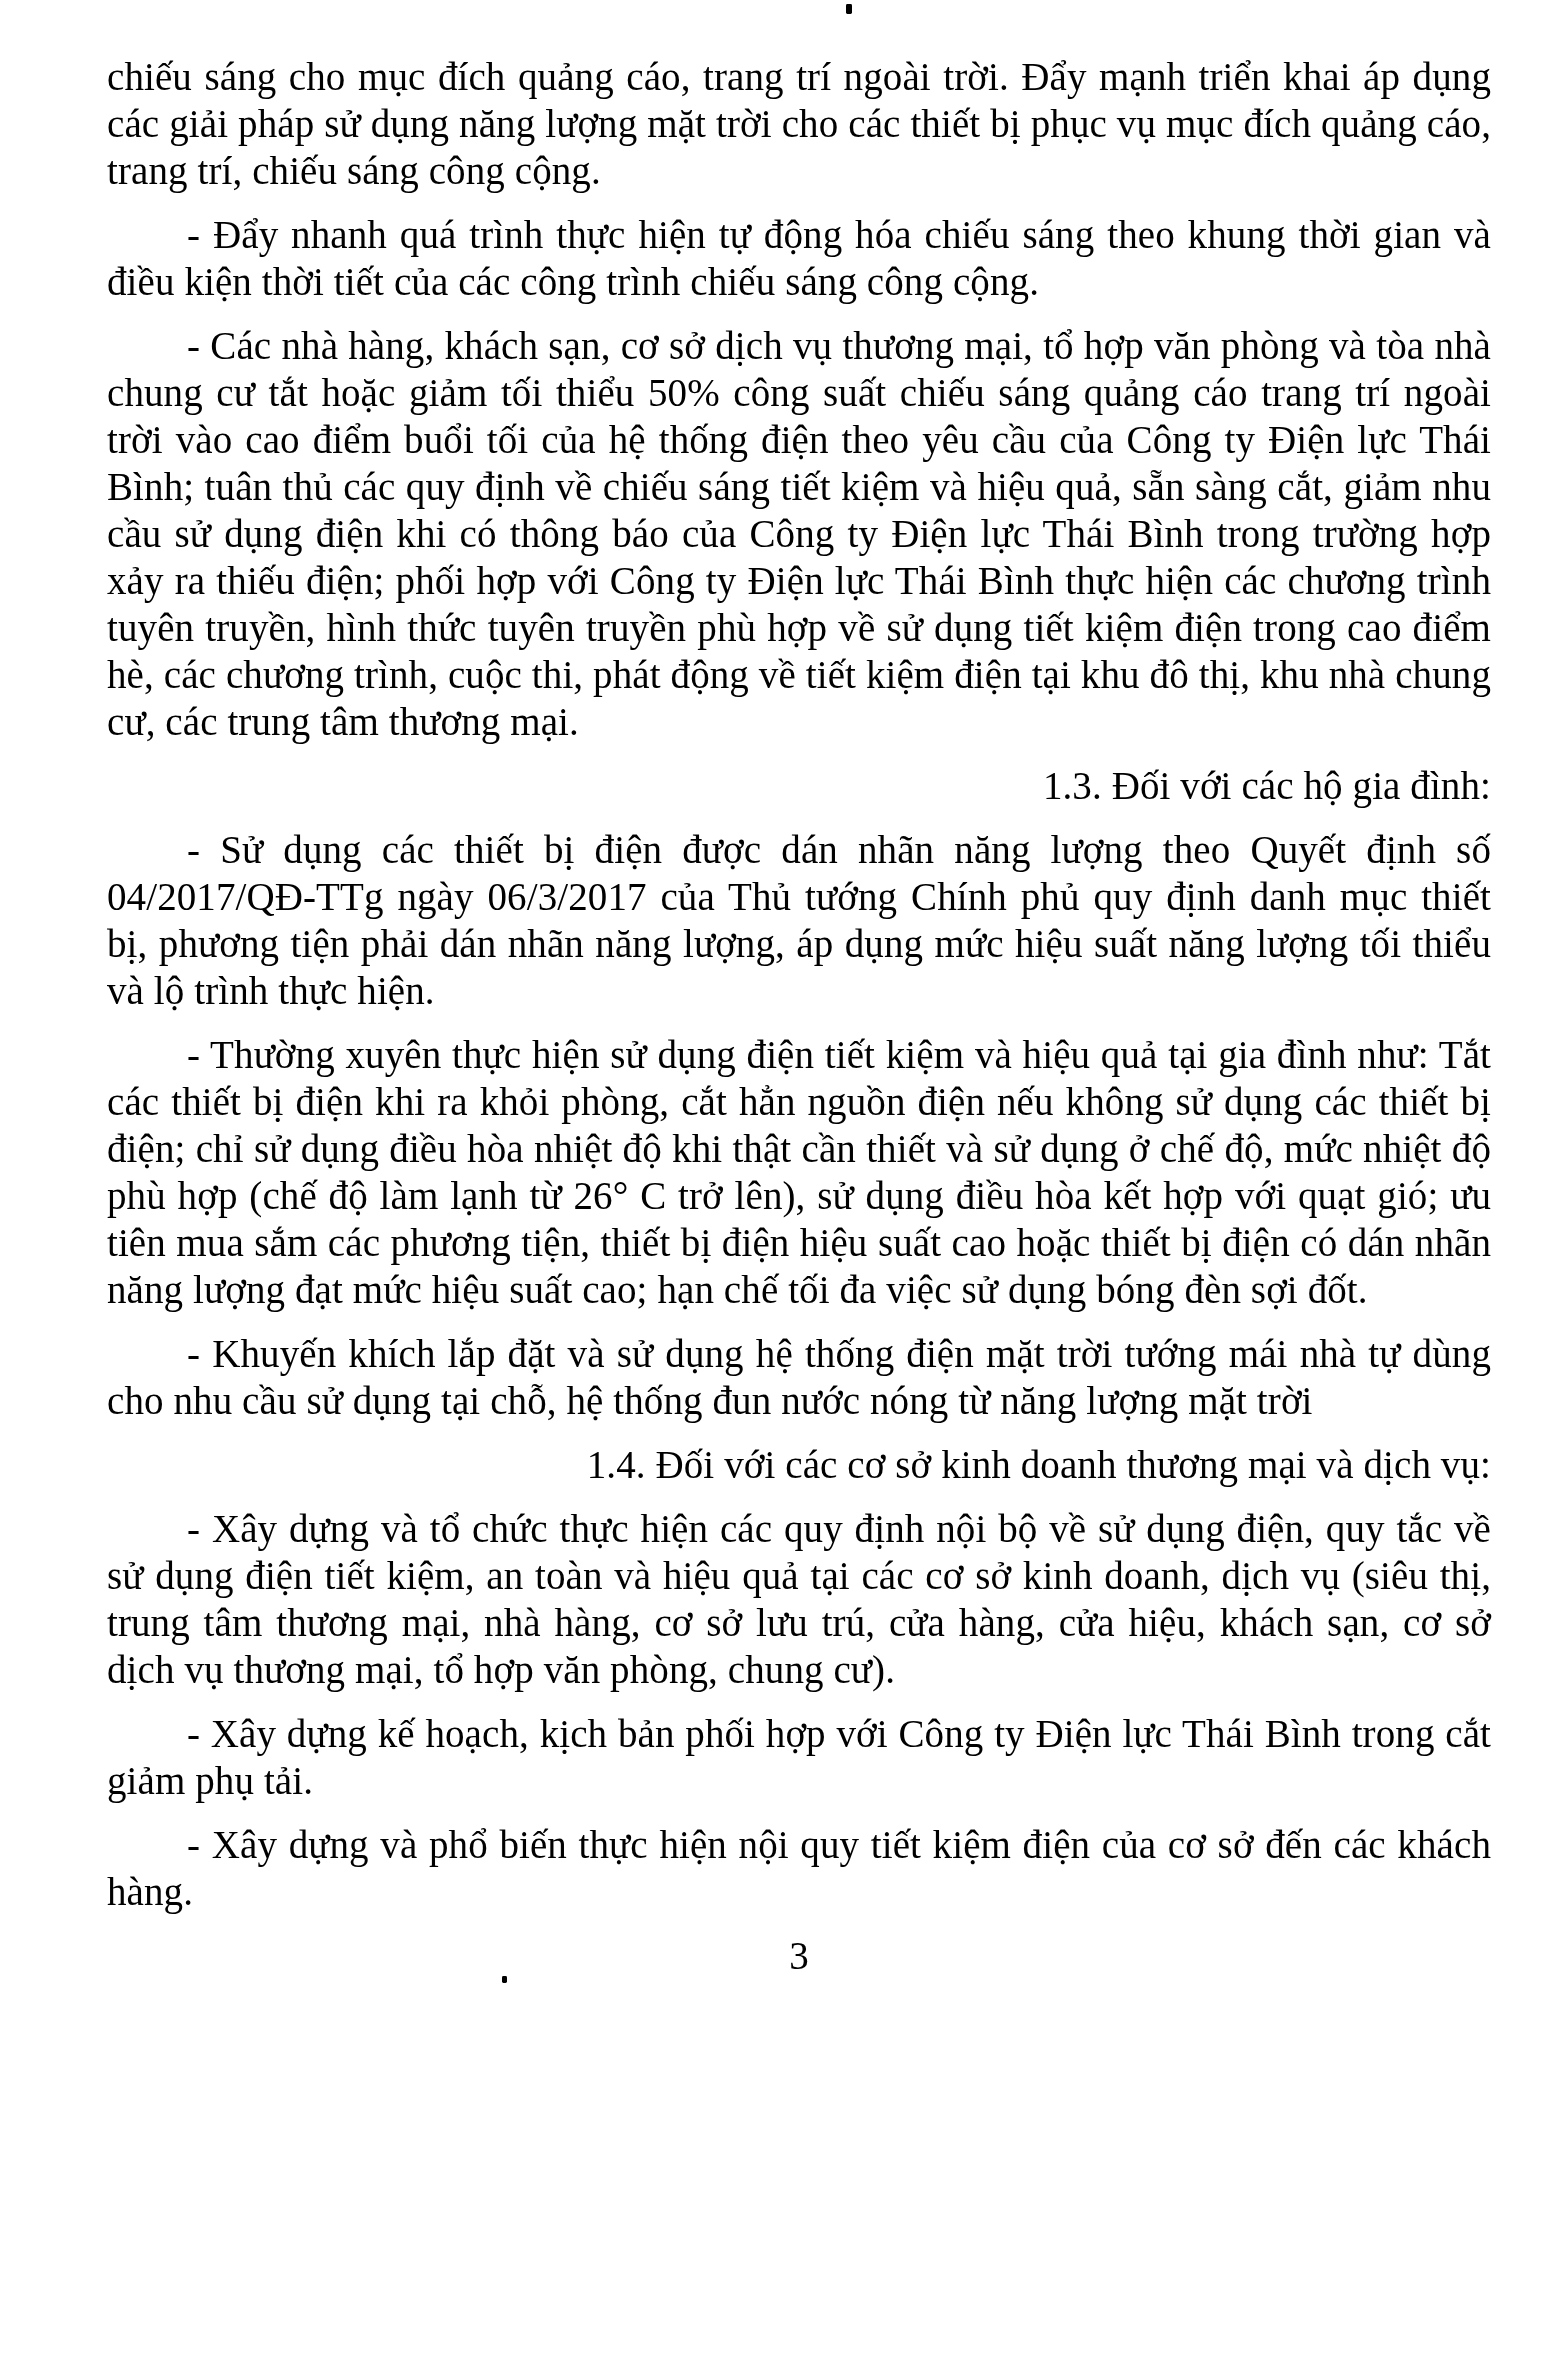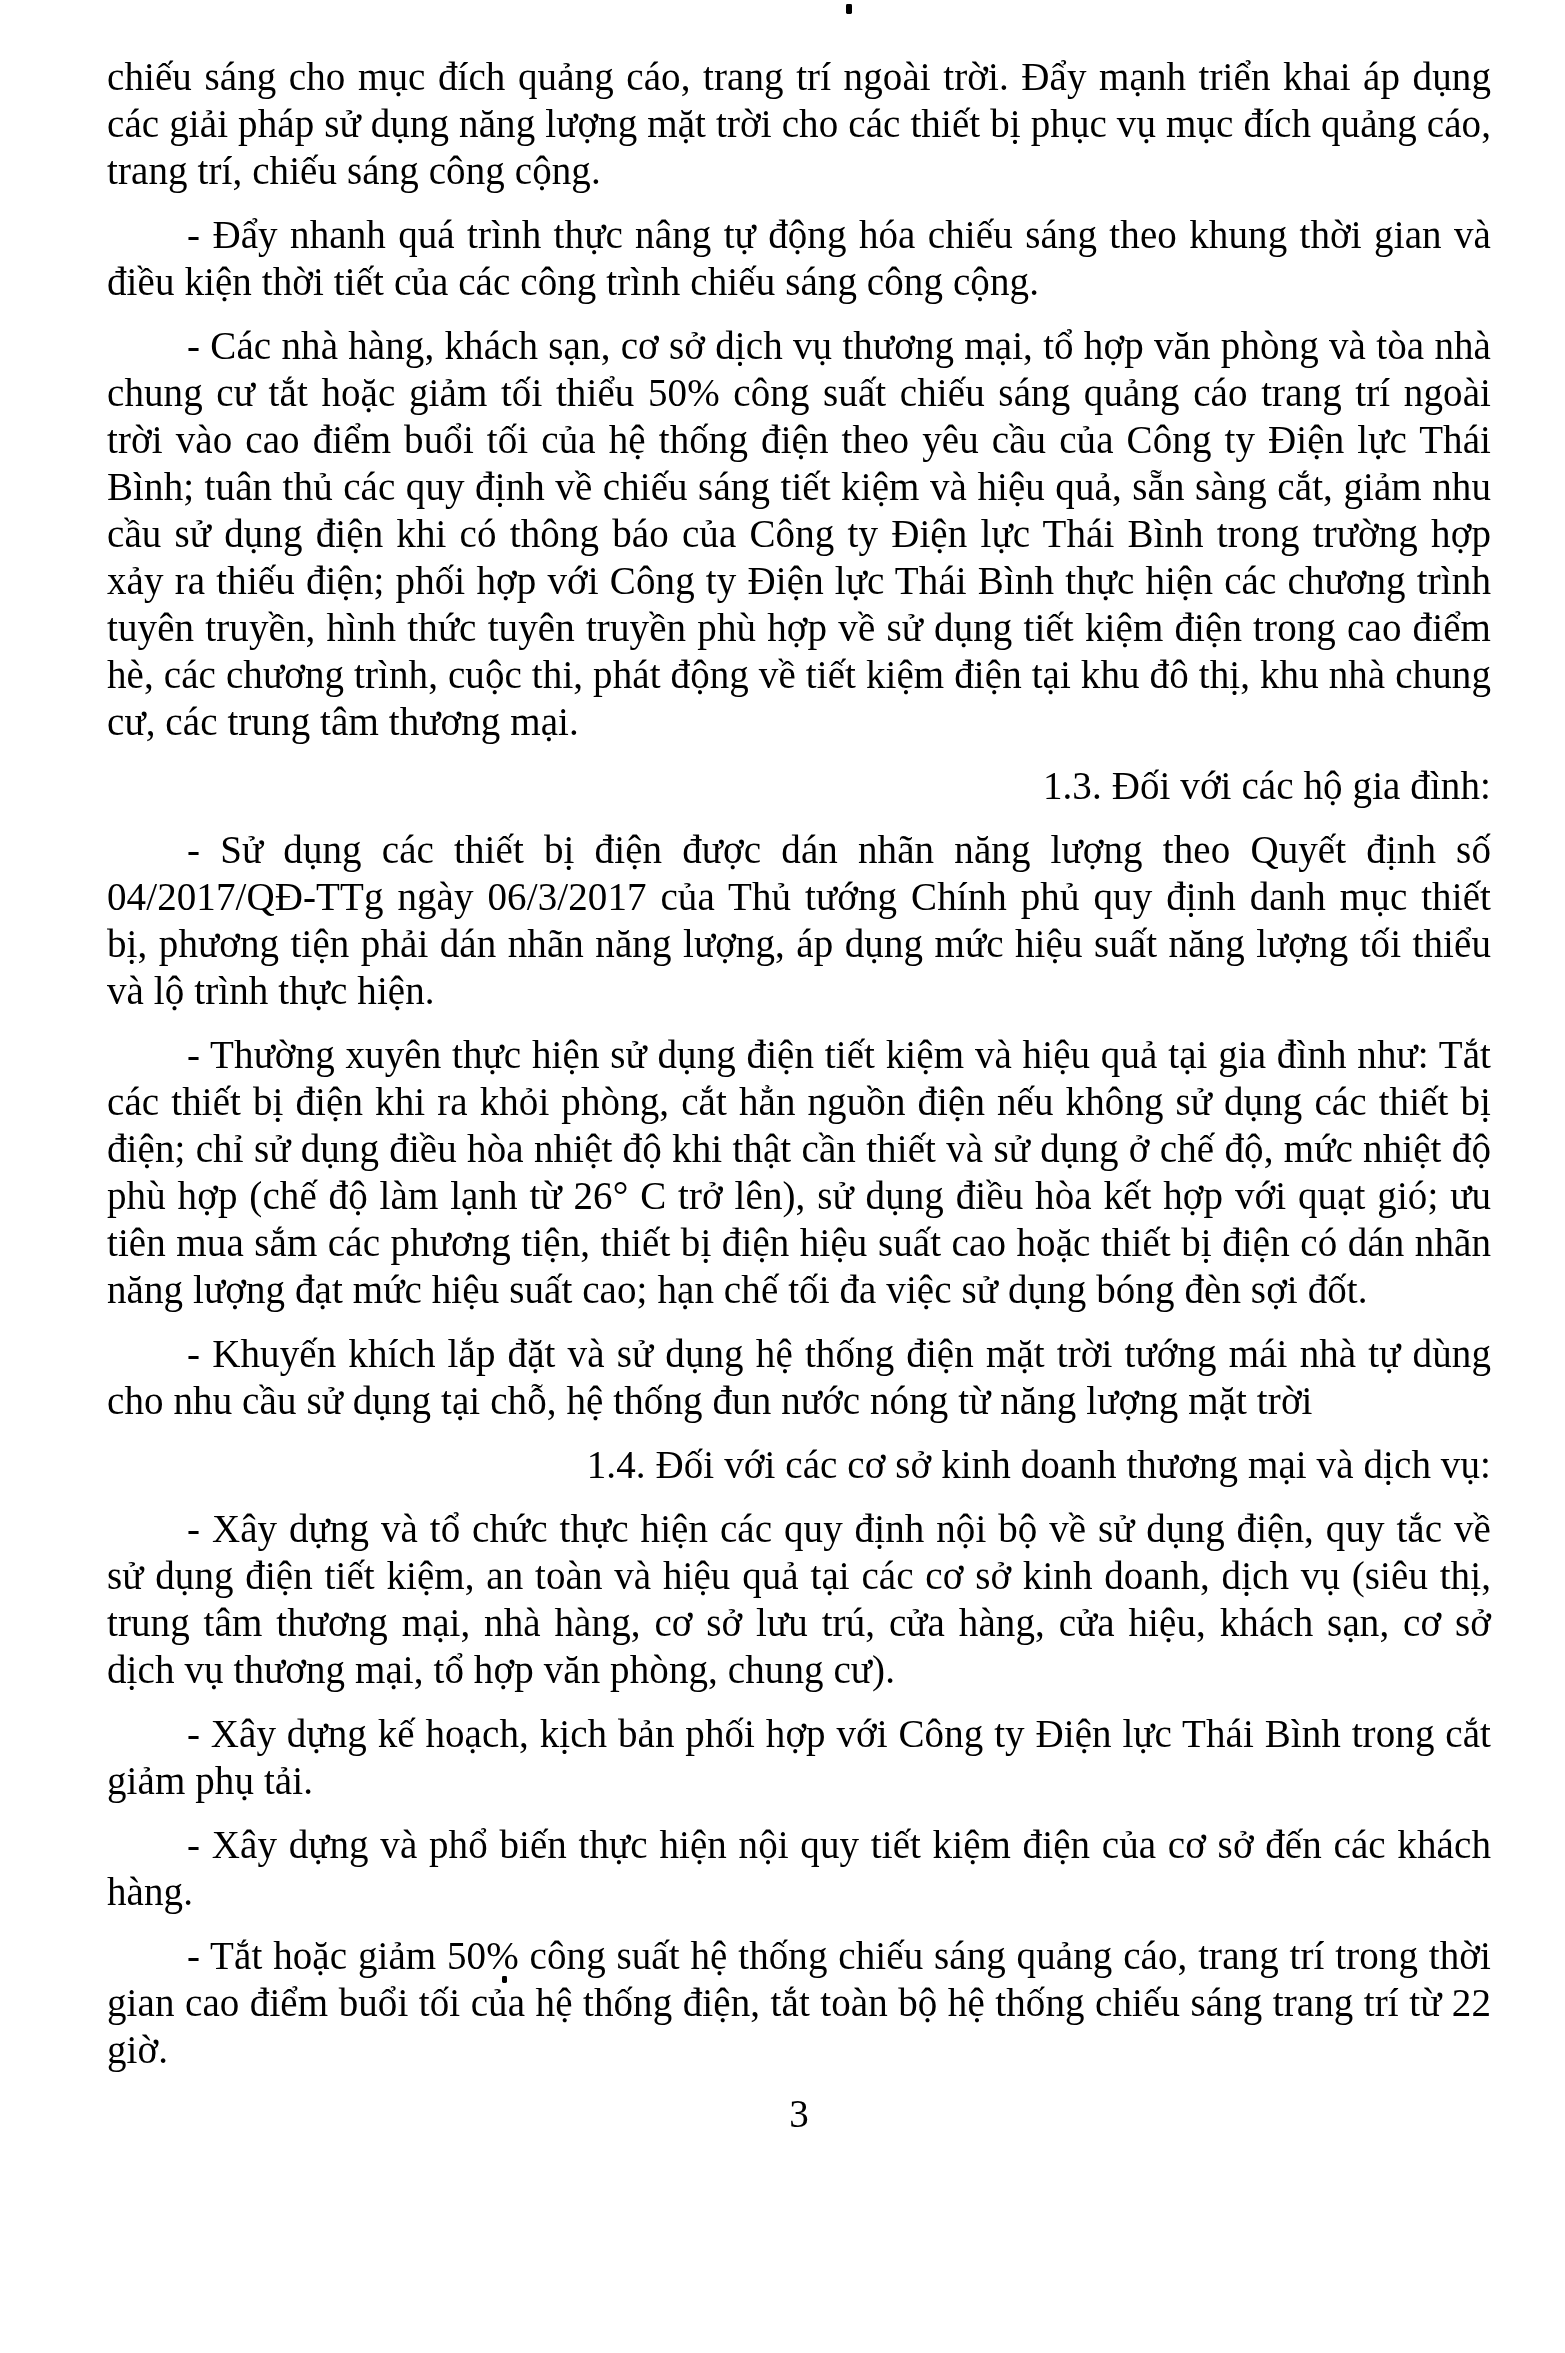--- a/index.html
+++ b/index.html
@@ -63,29 +63,28 @@
 </head>
 <body>
 
 <div class="page">
 
   <span class="scan-dot top-center"></span>
   <span class="scan-dot mid-page"></span>
 
   <div class="text-block">
     <p class="para no-indent">chiếu sáng cho mục đích quảng cáo, trang trí ngoài trời. Đẩy mạnh triển khai áp dụng các giải pháp sử dụng năng lượng mặt trời cho các thiết bị phục vụ mục đích quảng cáo, trang trí, chiếu sáng công cộng.</p>
-    <p class="para">- Đẩy nhanh quá trình thực nâng tự động hóa chiếu sáng theo khung thời gian và điều kiện thời tiết của các công trình chiếu sáng công cộng.</p>
+    <p class="para">- Đẩy nhanh quá trình thực hiện tự động hóa chiếu sáng theo khung thời gian và điều kiện thời tiết của các công trình chiếu sáng công cộng.</p>
     <p class="para">- Các nhà hàng, khách sạn, cơ sở dịch vụ thương mại, tổ hợp văn phòng và tòa nhà chung cư tắt hoặc giảm tối thiểu 50% công suất chiếu sáng quảng cáo trang trí ngoài trời vào cao điểm buổi tối của hệ thống điện theo yêu cầu của Công ty Điện lực Thái Bình; tuân thủ các quy định về chiếu sáng tiết kiệm và hiệu quả, sẵn sàng cắt, giảm nhu cầu sử dụng điện khi có thông báo của Công ty Điện lực Thái Bình trong trường hợp xảy ra thiếu điện; phối hợp với Công ty Điện lực Thái Bình thực hiện các chương trình tuyên truyền, hình thức tuyên truyền phù hợp về sử dụng tiết kiệm điện trong cao điểm hè, các chương trình, cuộc thi, phát động về tiết kiệm điện tại khu đô thị, khu nhà chung cư, các trung tâm thương mại.</p>
     <p class="para heading">1.3. Đối với các hộ gia đình:</p>
     <p class="para">- Sử dụng các thiết bị điện được dán nhãn năng lượng theo Quyết định số 04/2017/QĐ-TTg ngày 06/3/2017 của Thủ tướng Chính phủ quy định danh mục thiết bị, phương tiện phải dán nhãn năng lượng, áp dụng mức hiệu suất năng lượng tối thiểu và lộ trình thực hiện.</p>
     <p class="para">- Thường xuyên thực hiện sử dụng điện tiết kiệm và hiệu quả tại gia đình như: Tắt các thiết bị điện khi ra khỏi phòng, cắt hẳn nguồn điện nếu không sử dụng các thiết bị điện; chỉ sử dụng điều hòa nhiệt độ khi thật cần thiết và sử dụng ở chế độ, mức nhiệt độ phù hợp (chế độ làm lạnh từ 26° C trở lên), sử dụng điều hòa kết hợp với quạt gió; ưu tiên mua sắm các phương tiện, thiết bị điện hiệu suất cao hoặc thiết bị điện có dán nhãn năng lượng đạt mức hiệu suất cao; hạn chế tối đa việc sử dụng bóng đèn sợi đốt.</p>
     <p class="para">- Khuyến khích lắp đặt và sử dụng hệ thống điện mặt trời tướng mái nhà tự dùng cho nhu cầu sử dụng tại chỗ, hệ thống đun nước nóng từ năng lượng mặt trời</p>
     <p class="para heading">1.4. Đối với các cơ sở kinh doanh thương mại và dịch vụ:</p>
     <p class="para">- Xây dựng và tổ chức thực hiện các quy định nội bộ về sử dụng điện, quy tắc về sử dụng điện tiết kiệm, an toàn và hiệu quả tại các cơ sở kinh doanh, dịch vụ (siêu thị, trung tâm thương mại, nhà hàng, cơ sở lưu trú, cửa hàng, cửa hiệu, khách sạn, cơ sở dịch vụ thương mại, tổ hợp văn phòng, chung cư).</p>
     <p class="para">- Xây dựng kế hoạch, kịch bản phối hợp với Công ty Điện lực Thái Bình trong cắt giảm phụ tải.</p>
     <p class="para">- Xây dựng và phổ biến thực hiện nội quy tiết kiệm điện của cơ sở đến các khách hàng.</p>
-    <p class="para">- Tắt hoặc giảm 50% công suất hệ thống chiếu sáng quảng cáo, trang trí trong thời gian cao điểm buổi tối của hệ thống điện, tắt toàn bộ hệ thống chiếu sáng trang trí từ 22 giờ.</p>
   </div>
 
   <div class="page-number">3</div>
 
 </div>
 
 
 </body></html>

